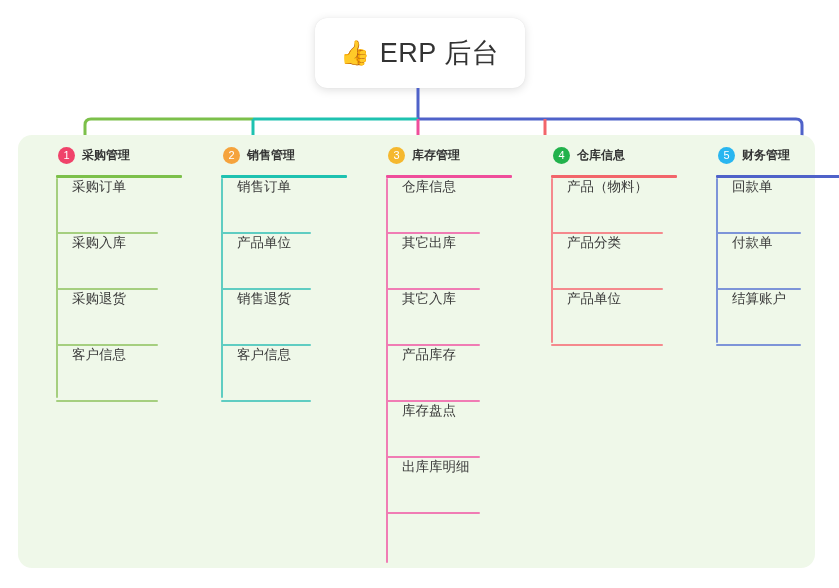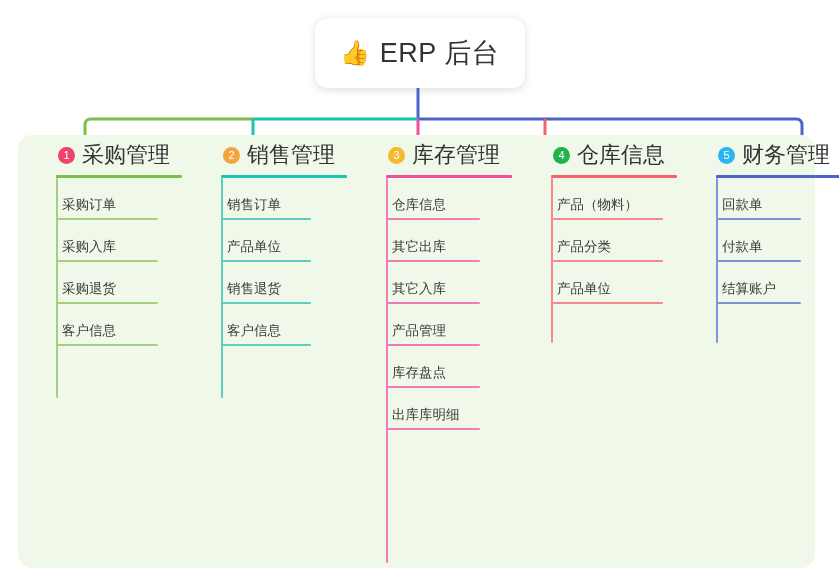--- a/index.html
+++ b/index.html
@@ -87,48 +87,49 @@
     height: 17px;
     border-radius: 50%;
     color: #ffffff;
     font-size: 11px;
     line-height: 17px;
     text-align: center;
     flex: 0 0 auto;
     font-weight: normal;
   }
   .col-title {
-    font-size: 22px;
+    font-size: 12px;
     color: #333333;
     white-space: nowrap;
+    font-weight: bold;
   }
   .col-rule {
     height: 3px;
     border-radius: 1px;
     margin-left: 18px;
   }
   .leaves {
     position: relative;
     margin-left: 18px;
     padding-left: 0;
   }
   .spine {
     position: absolute;
     left: 0;
     top: 0;
     width: 2px;
     border-radius: 1px;
   }
   .leaf {
     position: relative;
-    height: 42px;
+    height: 56px;
     box-sizing: border-box;
-    padding-left: 6px;
+    padding-left: 16px;
     display: flex;
-    align-items: flex-end;
+    align-items: flex-start;
   }
   .leaf-text {
     font-size: 13.5px;
     color: #3a3a3a;
     white-space: nowrap;
     padding-bottom: 6px;
   }
   .leaf-rule {
     position: absolute;
     left: 0;
@@ -234,21 +235,21 @@
             </div>
             <div class="leaf">
               <span class="leaf-text">其它出库</span>
               <div class="leaf-rule" style="background: rgb(240, 124, 180); width: 94px;"></div>
             </div>
             <div class="leaf">
               <span class="leaf-text">其它入库</span>
               <div class="leaf-rule" style="background: rgb(240, 124, 180); width: 94px;"></div>
             </div>
             <div class="leaf">
-              <span class="leaf-text">产品管理</span>
+              <span class="leaf-text">产品库存</span>
               <div class="leaf-rule" style="background: rgb(240, 124, 180); width: 94px;"></div>
             </div>
             <div class="leaf">
               <span class="leaf-text">库存盘点</span>
               <div class="leaf-rule" style="background: rgb(240, 124, 180); width: 94px;"></div>
             </div>
             <div class="leaf">
               <span class="leaf-text">出库库明细</span>
               <div class="leaf-rule" style="background: rgb(240, 124, 180); width: 94px;"></div>
             </div>

